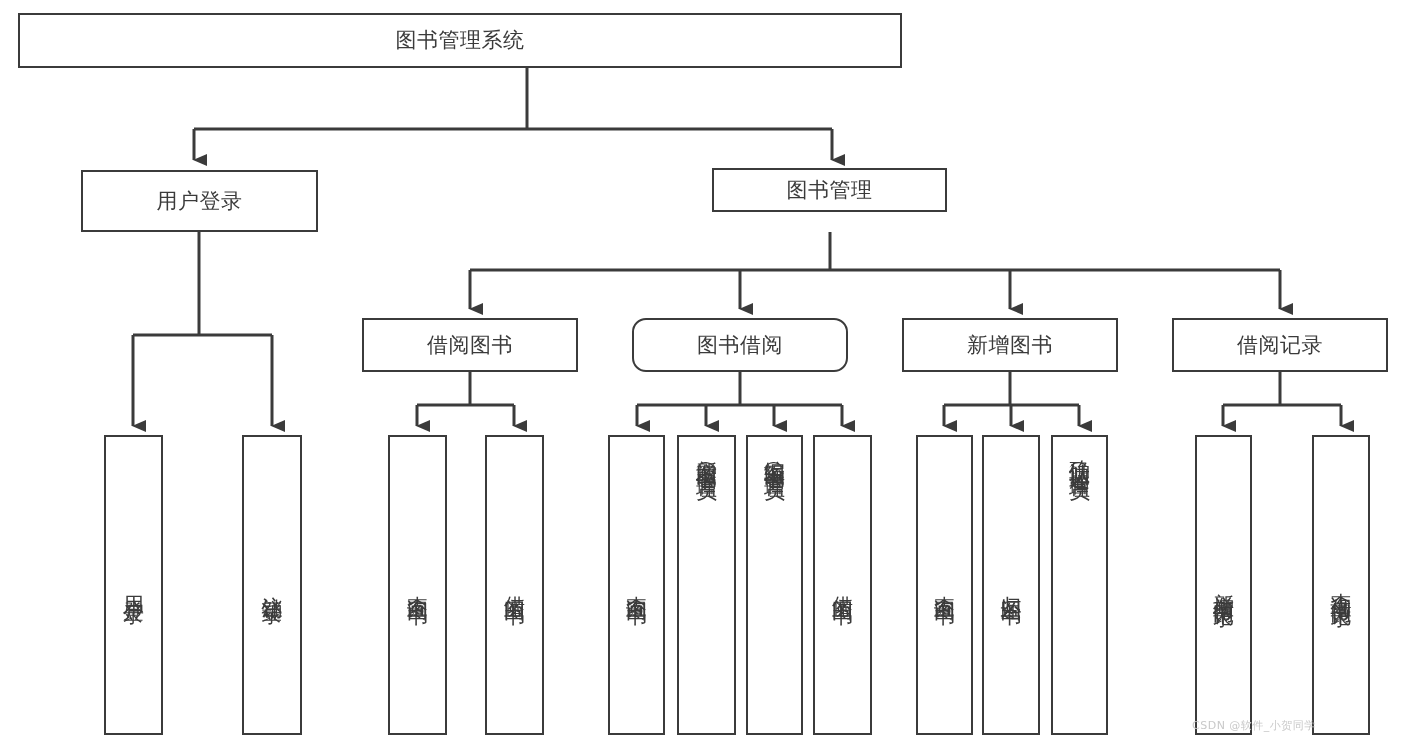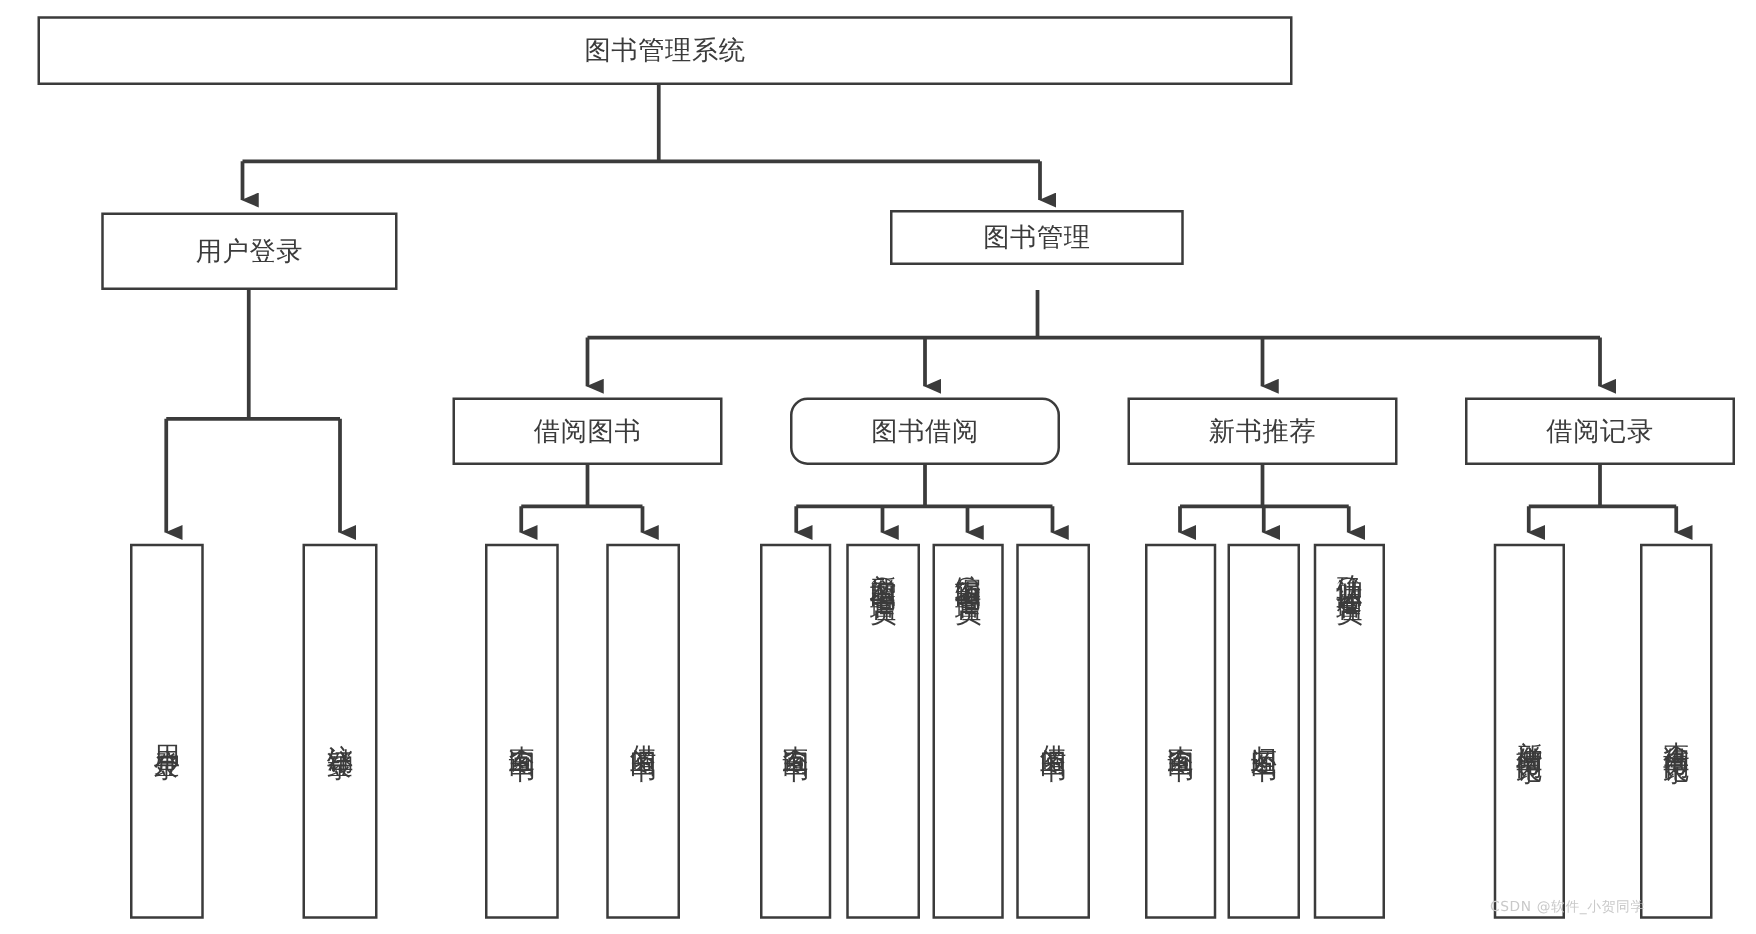--- a/index.html
+++ b/index.html
@@ -123,42 +123,42 @@
       <path d="M 1011 405 L 1011 426" marker-end="url(#arrow)"></path>
       <path d="M 1079 405 L 1079 426" marker-end="url(#arrow)"></path>
 
       <path d="M 1280 372 L 1280 405"></path>
       <path d="M 1223 405 L 1341 405"></path>
       <path d="M 1223 405 L 1223 426" marker-end="url(#arrow)"></path>
       <path d="M 1341 405 L 1341 426" marker-end="url(#arrow)"></path>
     </g>
   </svg>
 
-  <div class="node horizontal" style="left: 18px; top: 13px; width: 1004px; height: 55px; margin-left: 12px;">
+  <div class="node horizontal" style="left: 18px; top: 13px; width: 884px; height: 55px;">
     <span class="node-label">图书管理系统</span>
   </div>
 
   <div>
       <div class="node horizontal" style="left: 81px; top: 170px; width: 237px; height: 62px;">
         <span class="node-label">用户登录</span>
       </div>
       <div class="node horizontal" style="left: 712px; top: 168px; width: 235px; height: 44px;">
         <span class="node-label">图书管理</span>
       </div>
     </div>
 
   <div>
       <div class="node horizontal" style="left: 362px; top: 318px; width: 216px; height: 54px;">
         <span class="node-label">借阅图书</span>
       </div>
       <div class="node horizontal" style="left: 632px; top: 318px; width: 216px; height: 54px; border-radius: 14px;">
         <span class="node-label">图书借阅</span>
       </div>
       <div class="node horizontal" style="left: 902px; top: 318px; width: 216px; height: 54px;">
-        <span class="node-label">新书推荐</span>
+        <span class="node-label">新增图书</span>
       </div>
       <div class="node horizontal" style="left: 1172px; top: 318px; width: 216px; height: 54px; text-align: center;">
         <span class="node-label">借阅记录</span>
       </div>
     </div>
 
   <div>
       <div class="node vertical centered" style="left: 104px; top: 435px; width: 59px; height: 300px;">
         <span class="node-label">用户登录</span>
       </div>

